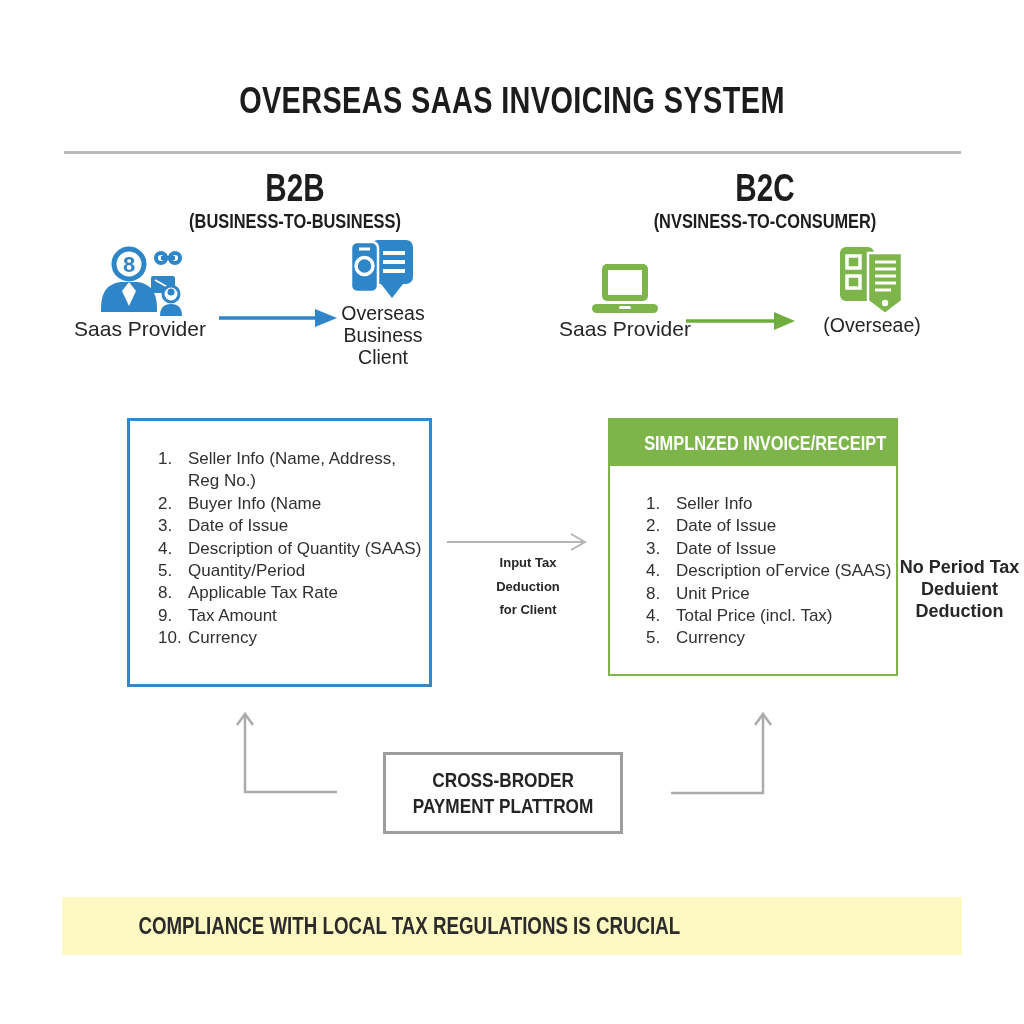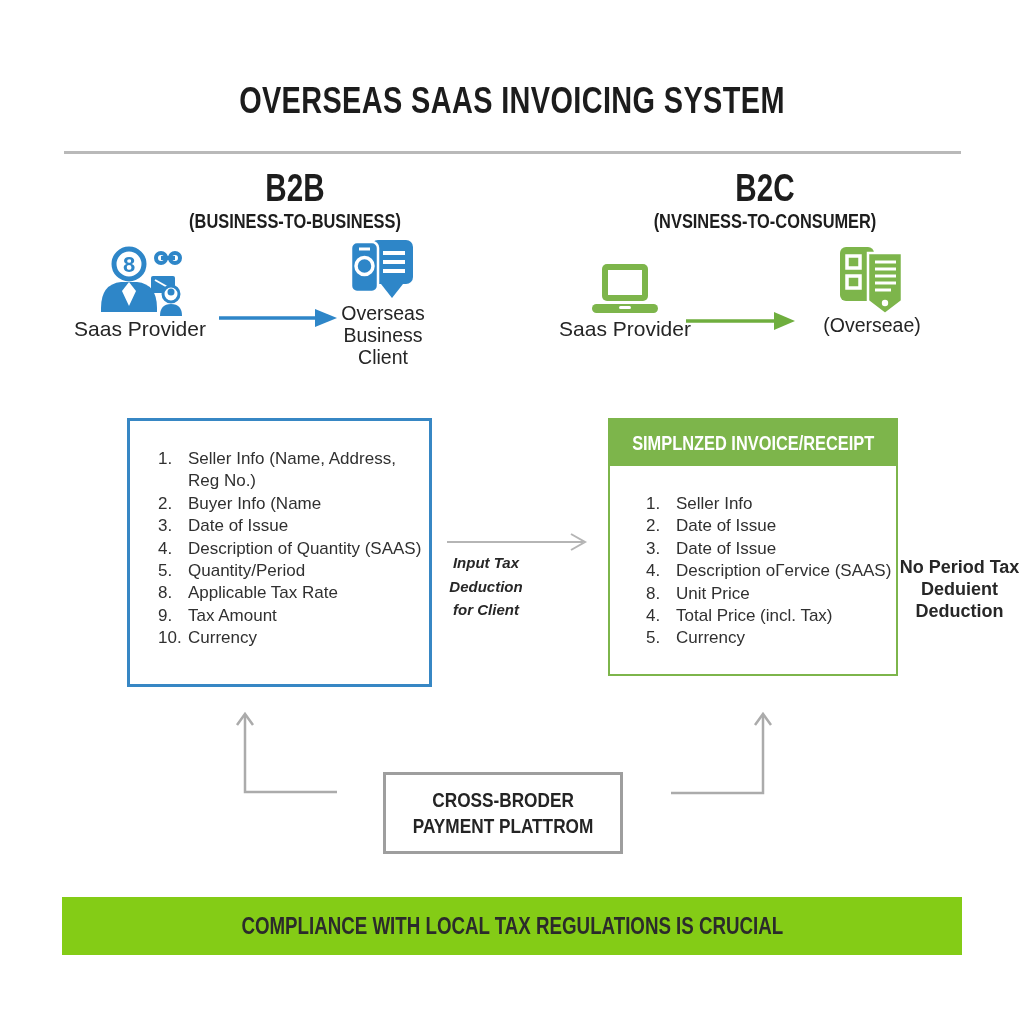--- a/index.html
+++ b/index.html
@@ -16,39 +16,39 @@
   .col-heading{width:340px;text-align:center;color:#1d1d1d;}
   .col-heading .big{display:block;font-size:38px;line-height:40px;}
   .col-heading .sub{display:block;font-size:21px;line-height:26px;}
 
   .icon-label{font-size:20px;color:#252525;text-align:center;line-height:22px;}
 
   .req-box{border:3px solid #3787c4;background:#fff;}
   .req-box .hdr{height:45px;background:#4190ca;display:flex;align-items:center;justify-content:center;
                 color:#fff;font-size:21px;}
   .rec-box{border:2px solid #7db54b;background:#fff;}
-  .rec-box .hdr{height:46px;background:#7db54b;display:flex;align-items:center;justify-content:center;
+  .rec-box .hdr{height:46px;background:#7db54b;display:flex;align-items:center;
                 color:#fff;font-size:21px;}
   .box-list{padding-top:27px;}
   .li{display:flex;font-size:17px;line-height:22.4px;color:#303030;}
   .li .num{flex:0 0 30px;text-align:left;}
   .li .txt{flex:1;}
   .blist .li{padding-left:28px;}
   .glist .li{padding-left:36px;}
 
   .note{font-weight:bold;color:#272727;text-align:center;}
-  .mid-note{left:406px;top:551px;width:160px;font-size:15px;line-height:23.5px;font-style:italic;}
+  .mid-note{left:448px;top:551px;width:160px;font-size:13px;line-height:23.5px;}
   .right-note{left:895px;top:556px;width:129px;font-size:18px;line-height:22px;}
 
   .payment-box{left:383px;top:752px;width:234px;height:76px;border:3px solid #9e9e9e;background:#fff;
-               display:flex;align-items:center;justify-content:center;margin-top:20px;}
+               display:flex;align-items:center;justify-content:center;}
   .payment-box .inner{font-size:21px;line-height:26px;text-align:center;color:#242424;}
 
-  .footer-bar{left:62px;top:897px;width:900px;height:58px;background:#84cc16;
-              display:flex;align-items:center;justify-content:center;}
+  .footer-bar{left:62px;top:897px;width:900px;height:58px;background:#fef9c3;
+              display:flex;align-items:center;justify-content:flex-start;}
   .footer-bar .inner{font-size:24px;color:#2b2b2b;}
 </style>
 </head>
 <body>
 
 <div id="canvas">
 
   <div class="abs page-title center cond">OVERSEAS SAAS INVOICING SYSTEM</div>
   <div class="abs divider"></div>
 

